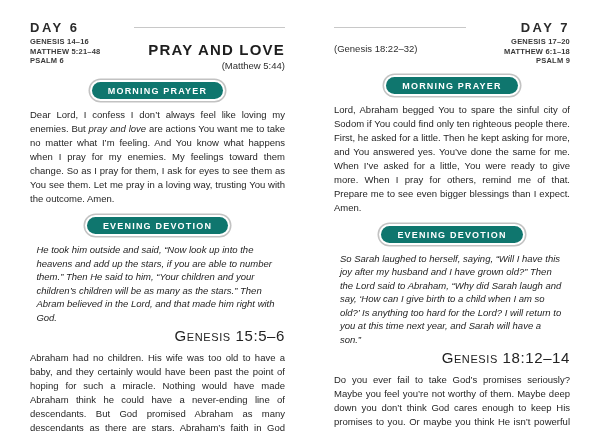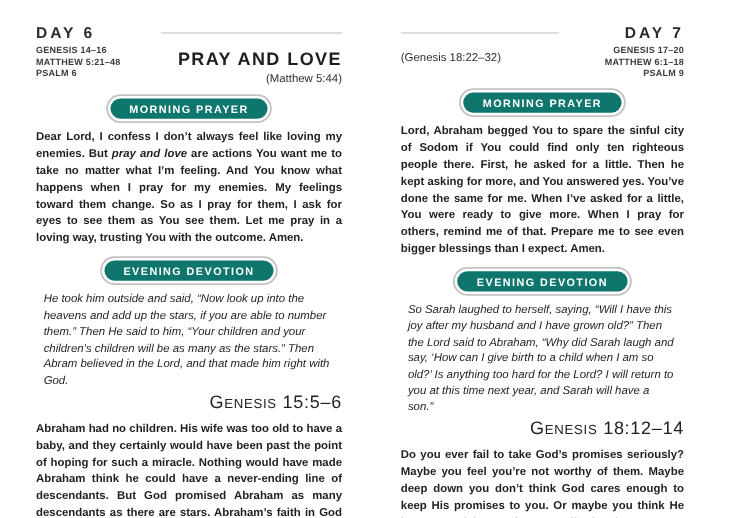--- a/index.html
+++ b/index.html
@@ -26,21 +26,21 @@
   .page-right .title-block { text-align:left; }
   .page-title { font-size:15px; font-weight:700; letter-spacing:1.2px; color:#1e1e1e; line-height:17px; }
   .title-ref { font-size:9.5px; font-weight:500; color:#2e2e2e; margin-top:2px; }
 
   
   .badge { width:fit-content; margin:11px auto 9px auto; background:#0f766e; color:#fff;
            font-size:9px; font-weight:700; letter-spacing:1.2px; padding:4px 16px 3px 16px;
            border-radius:11px; box-shadow:0 0 0 2px #ffffff, 0 0 0 3.5px #c2c2c2; white-space:nowrap; }
 
   
-  .body-text { font-size:9.5px; line-height:14px; text-align:justify; color:#1f1f1f;font-weight:bold; }
+  .body-text { font-size:9.5px; line-height:14px; text-align:justify; color:#1f1f1f; }
   .body-text em { font-style:italic; }
 
   
   .quote { font-style:italic; text-align:left; font-size:9.5px; line-height:13.5px; color:#1f1f1f;
            width:95%; margin:1px auto 0 auto; }
   .quote-ref { text-align:right; font-variant:small-caps; font-size:15px; letter-spacing:0.6px;
                color:#222; margin:3px 0 7px 0; }
 </style>
 </head>
 <body>

